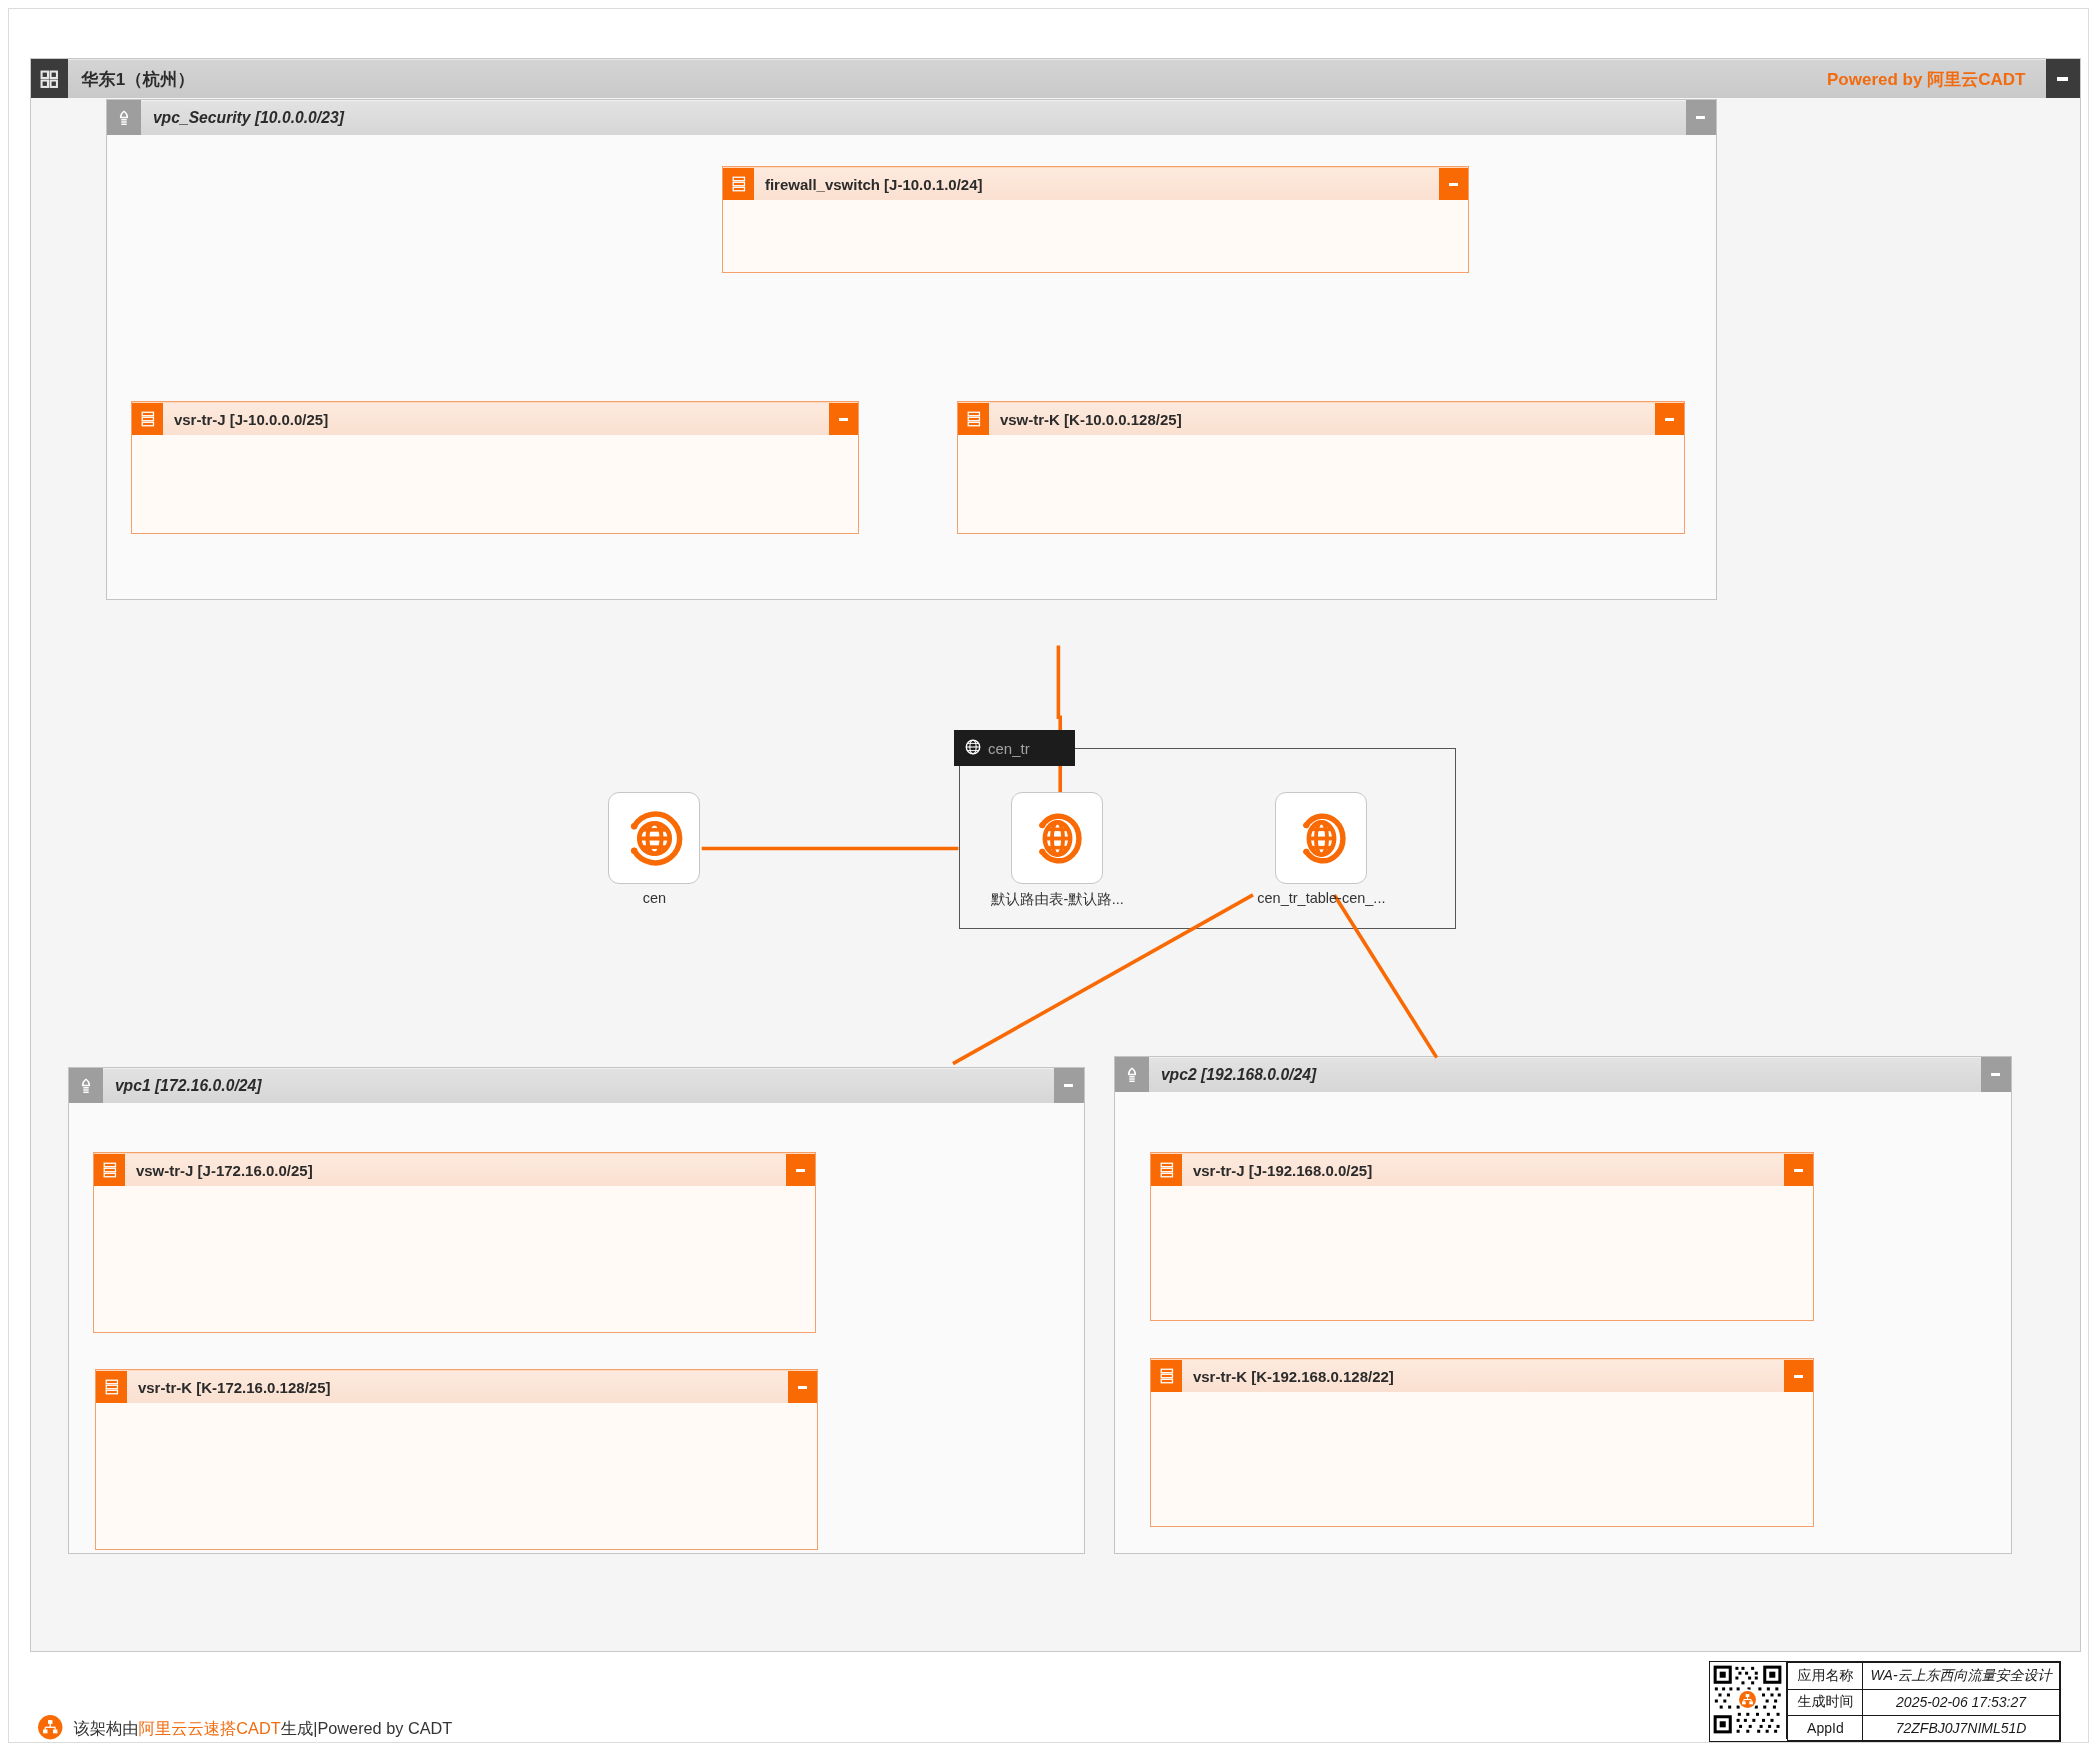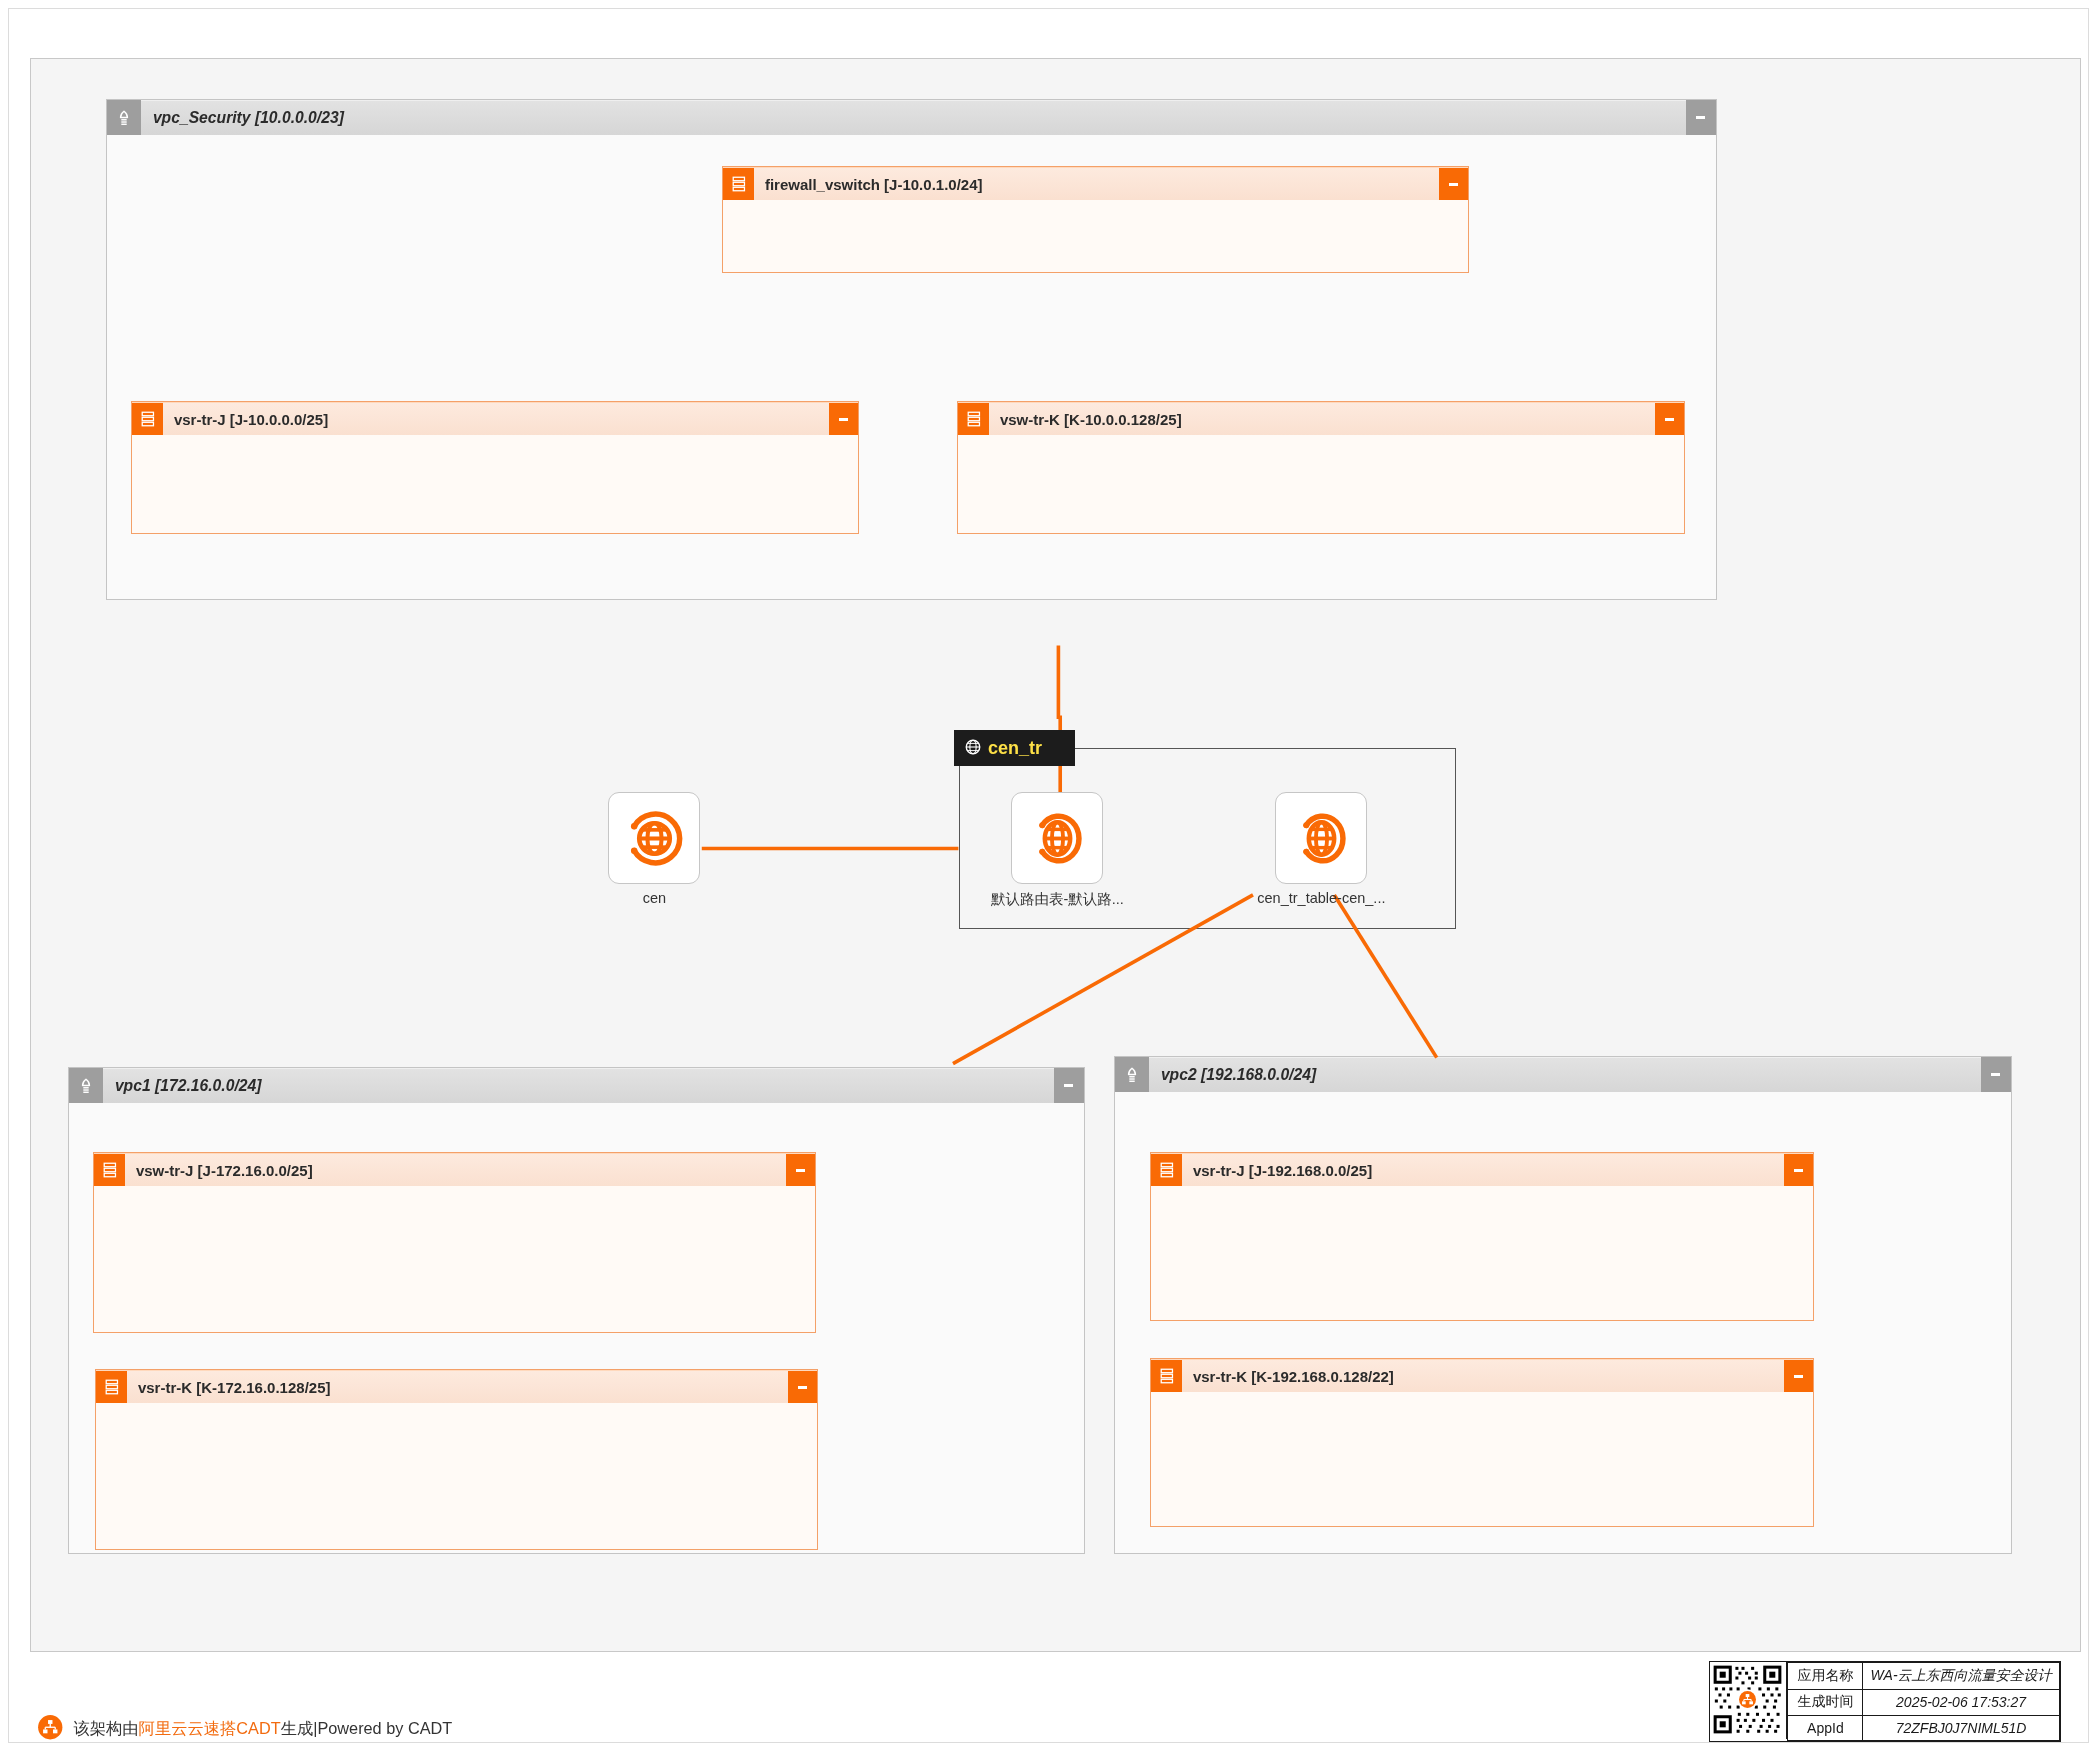--- a/index.html
+++ b/index.html
@@ -139,21 +139,21 @@
     position: absolute;
     left: 945px; top: 721px;
     width: 121px; height: 36px;
     background: #1c1c1c;
     display: flex; align-items: center;
     padding-left: 9.6px; gap: 6px;
     overflow: hidden;
     z-index: 6;
   }
   #cen-tr-tag .tag-label {
-    font-size: 18px; font-weight: bold; color: #fde047; white-space: nowrap;
+    font-size: 15px; font-weight: normal; color: #a3a3a3; white-space: nowrap;
   }
 
   
   .node {
     position: absolute;
     width: 96px;
     display: flex; flex-direction: column; align-items: center;
     z-index: 7;
   }
   .node-tile {
@@ -214,20 +214,37 @@
       <path d="M 1742,1056 L 1742,1175 L 1745,1175 L 1745,1300" stroke="#f96a05" stroke-width="6" fill="none"></path>
 
       <path d="M 1150,1393 L 1576,1393" stroke="#f96a05" stroke-width="6" fill="none"></path>
 
       <path d="M 2065,1470 L 1567,1750" stroke="#f96a05" stroke-width="6" fill="none"></path>
 
       <path d="M 2200,1470 L 2370,1740" stroke="#f96a05" stroke-width="6" fill="none"></path>
     </svg>
 
     <div id="region">
+      <div class="region-header">
+        <div class="region-icon-box">
+          <svg width="20.5" height="20.5" viewBox="0 0 24 24" aria-hidden="true">
+            <rect x="3" y="3" width="7.5" height="7.5" fill="none" stroke="#e8e8e8" stroke-width="2.4"></rect>
+            <rect x="13.5" y="3" width="7.5" height="7.5" fill="none" stroke="#e8e8e8" stroke-width="2.4"></rect>
+            <rect x="3" y="13.5" width="7.5" height="7.5" fill="none" stroke="#e8e8e8" stroke-width="2.4"></rect>
+            <rect x="13.5" y="13.5" width="7.5" height="7.5" fill="none" stroke="#e8e8e8" stroke-width="2.4"></rect>
+          </svg>
+        </div>
+        <div class="region-title-bar">
+          <span class="region-title">华东1（杭州）</span>
+          <span class="region-brand">Powered by 阿里云CADT</span>
+        </div>
+        <div class="collapse-dark">
+          <span class="minus-white"></span>
+        </div>
+      </div>
 
       <div class="vpc" style="left:75px; top:40px; width:1611px; height:501px;">
         <div class="vpc-header">
           <div class="vpc-icon-box">
             <svg width="18" height="18" viewBox="0 0 24 24" aria-hidden="true">
               <path d="M12 3 C8.8 5.4 7.4 8.6 7.4 11.4 L16.6 11.4 C16.6 8.6 15.2 5.4 12 3 Z" fill="none" stroke="#ffffff" stroke-width="1.9" stroke-linejoin="round"></path>
               <rect x="8.4" y="13.4" width="7.2" height="1.9" fill="#ffffff"></rect>
               <rect x="8.4" y="16.4" width="7.2" height="1.9" fill="#ffffff"></rect>
               <rect x="8.4" y="19.4" width="7.2" height="1.9" fill="#ffffff"></rect>
             </svg>

